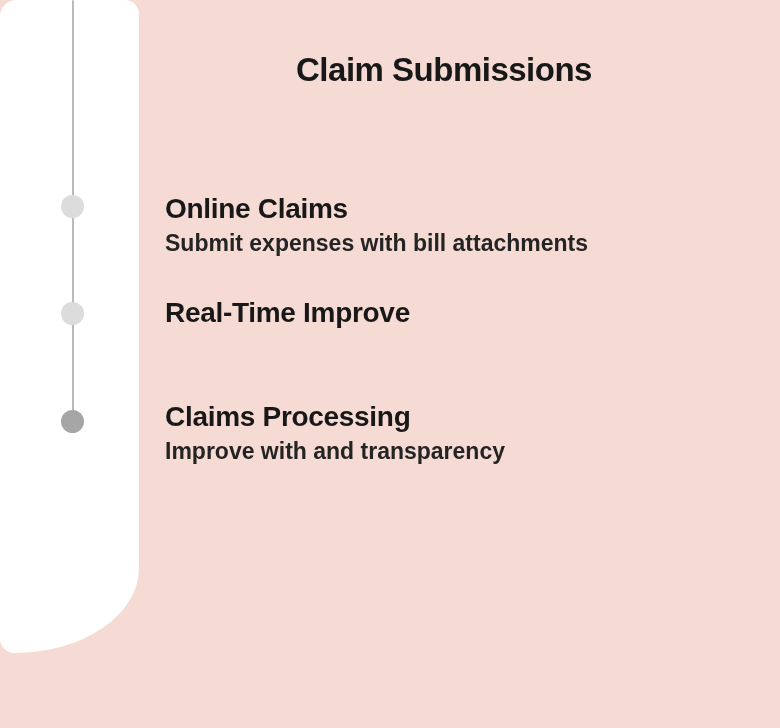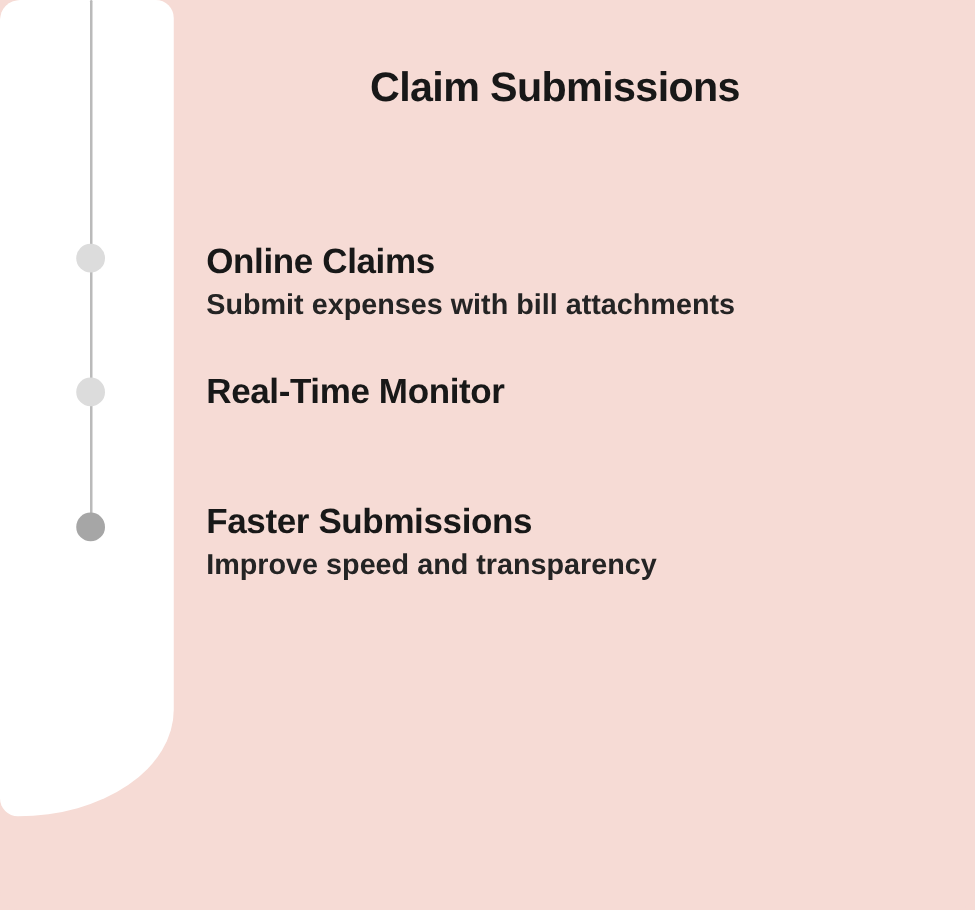--- a/index.html
+++ b/index.html
@@ -98,21 +98,21 @@
   <div class="dot d3"></div>
 
   <h1 class="title">Claim Submissions</h1>
 
   <div class="item i1">
     <div class="h">Online Claims</div>
     <div class="d">Submit expenses with bill attachments</div>
   </div>
 
   <div class="item i2">
-    <div class="h">Real-Time Monitor</div>
+    <div class="h">Real-Time Improve</div>
   </div>
 
   <div class="item i3">
-    <div class="h">Faster Submissions</div>
-    <div class="d">Improve speed and transparency</div>
+    <div class="h">Claims Processing</div>
+    <div class="d">Improve with and transparency</div>
   </div>
 
 </div>
 
 </body></html>

